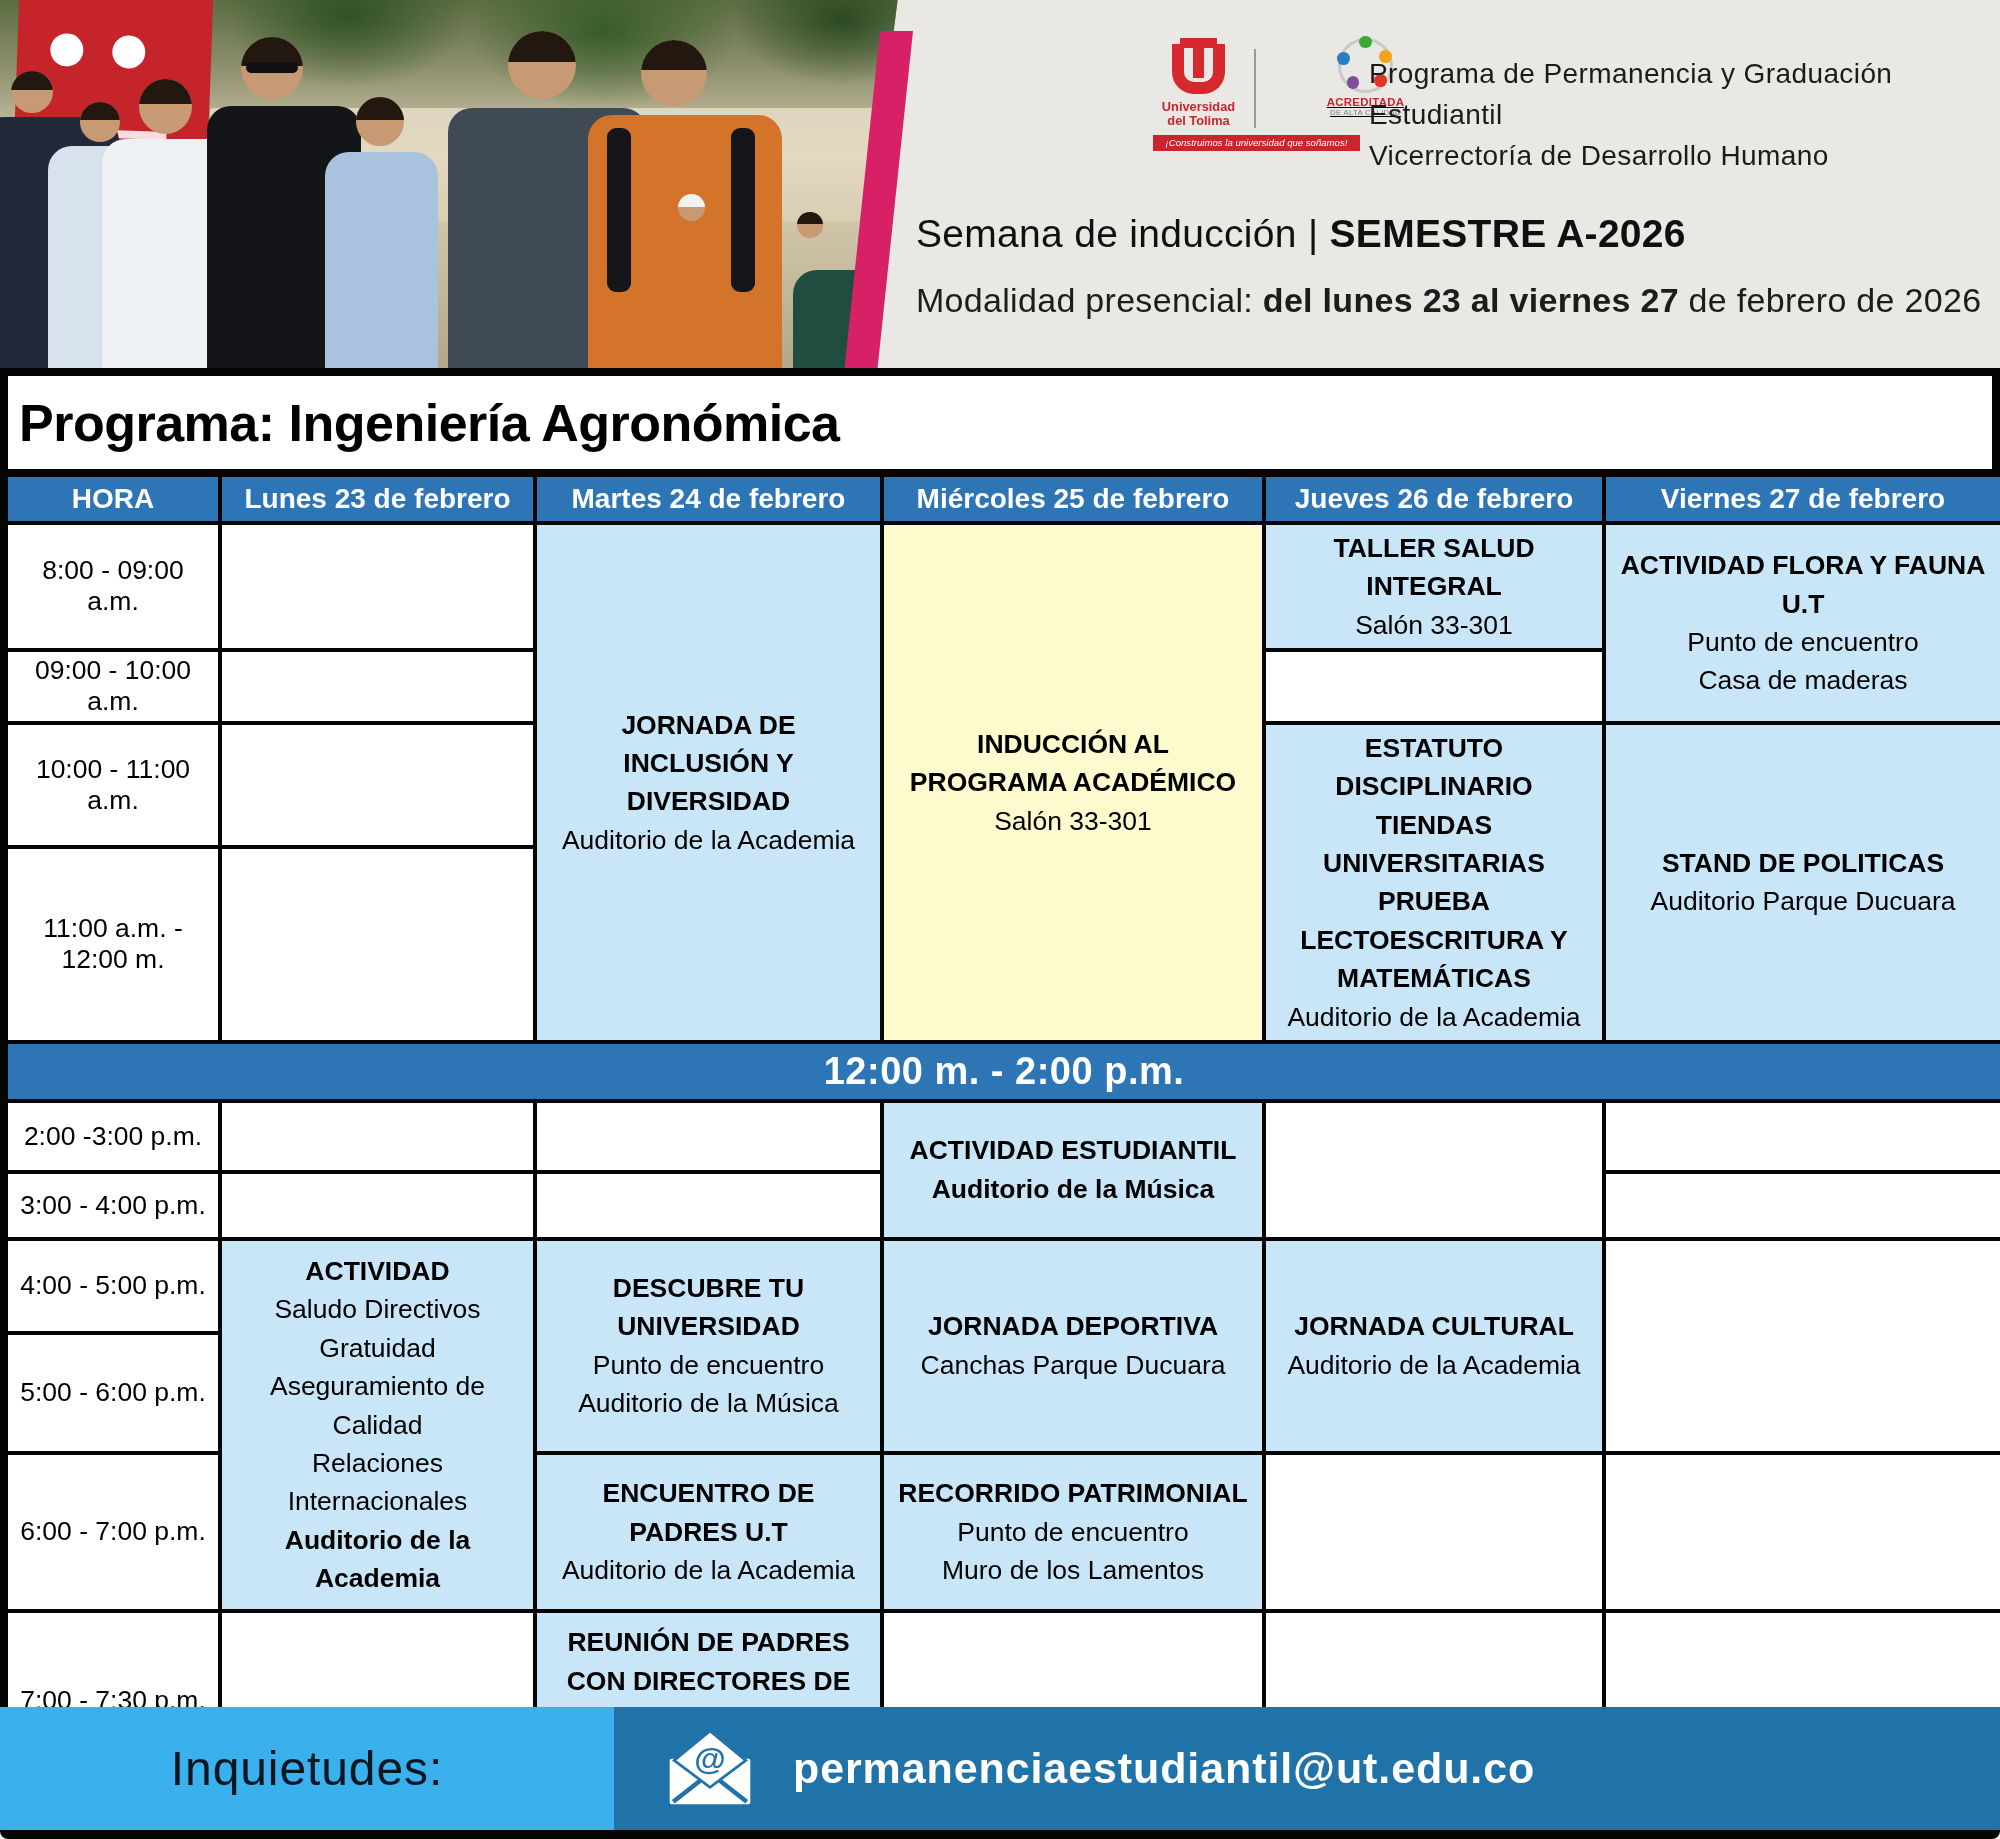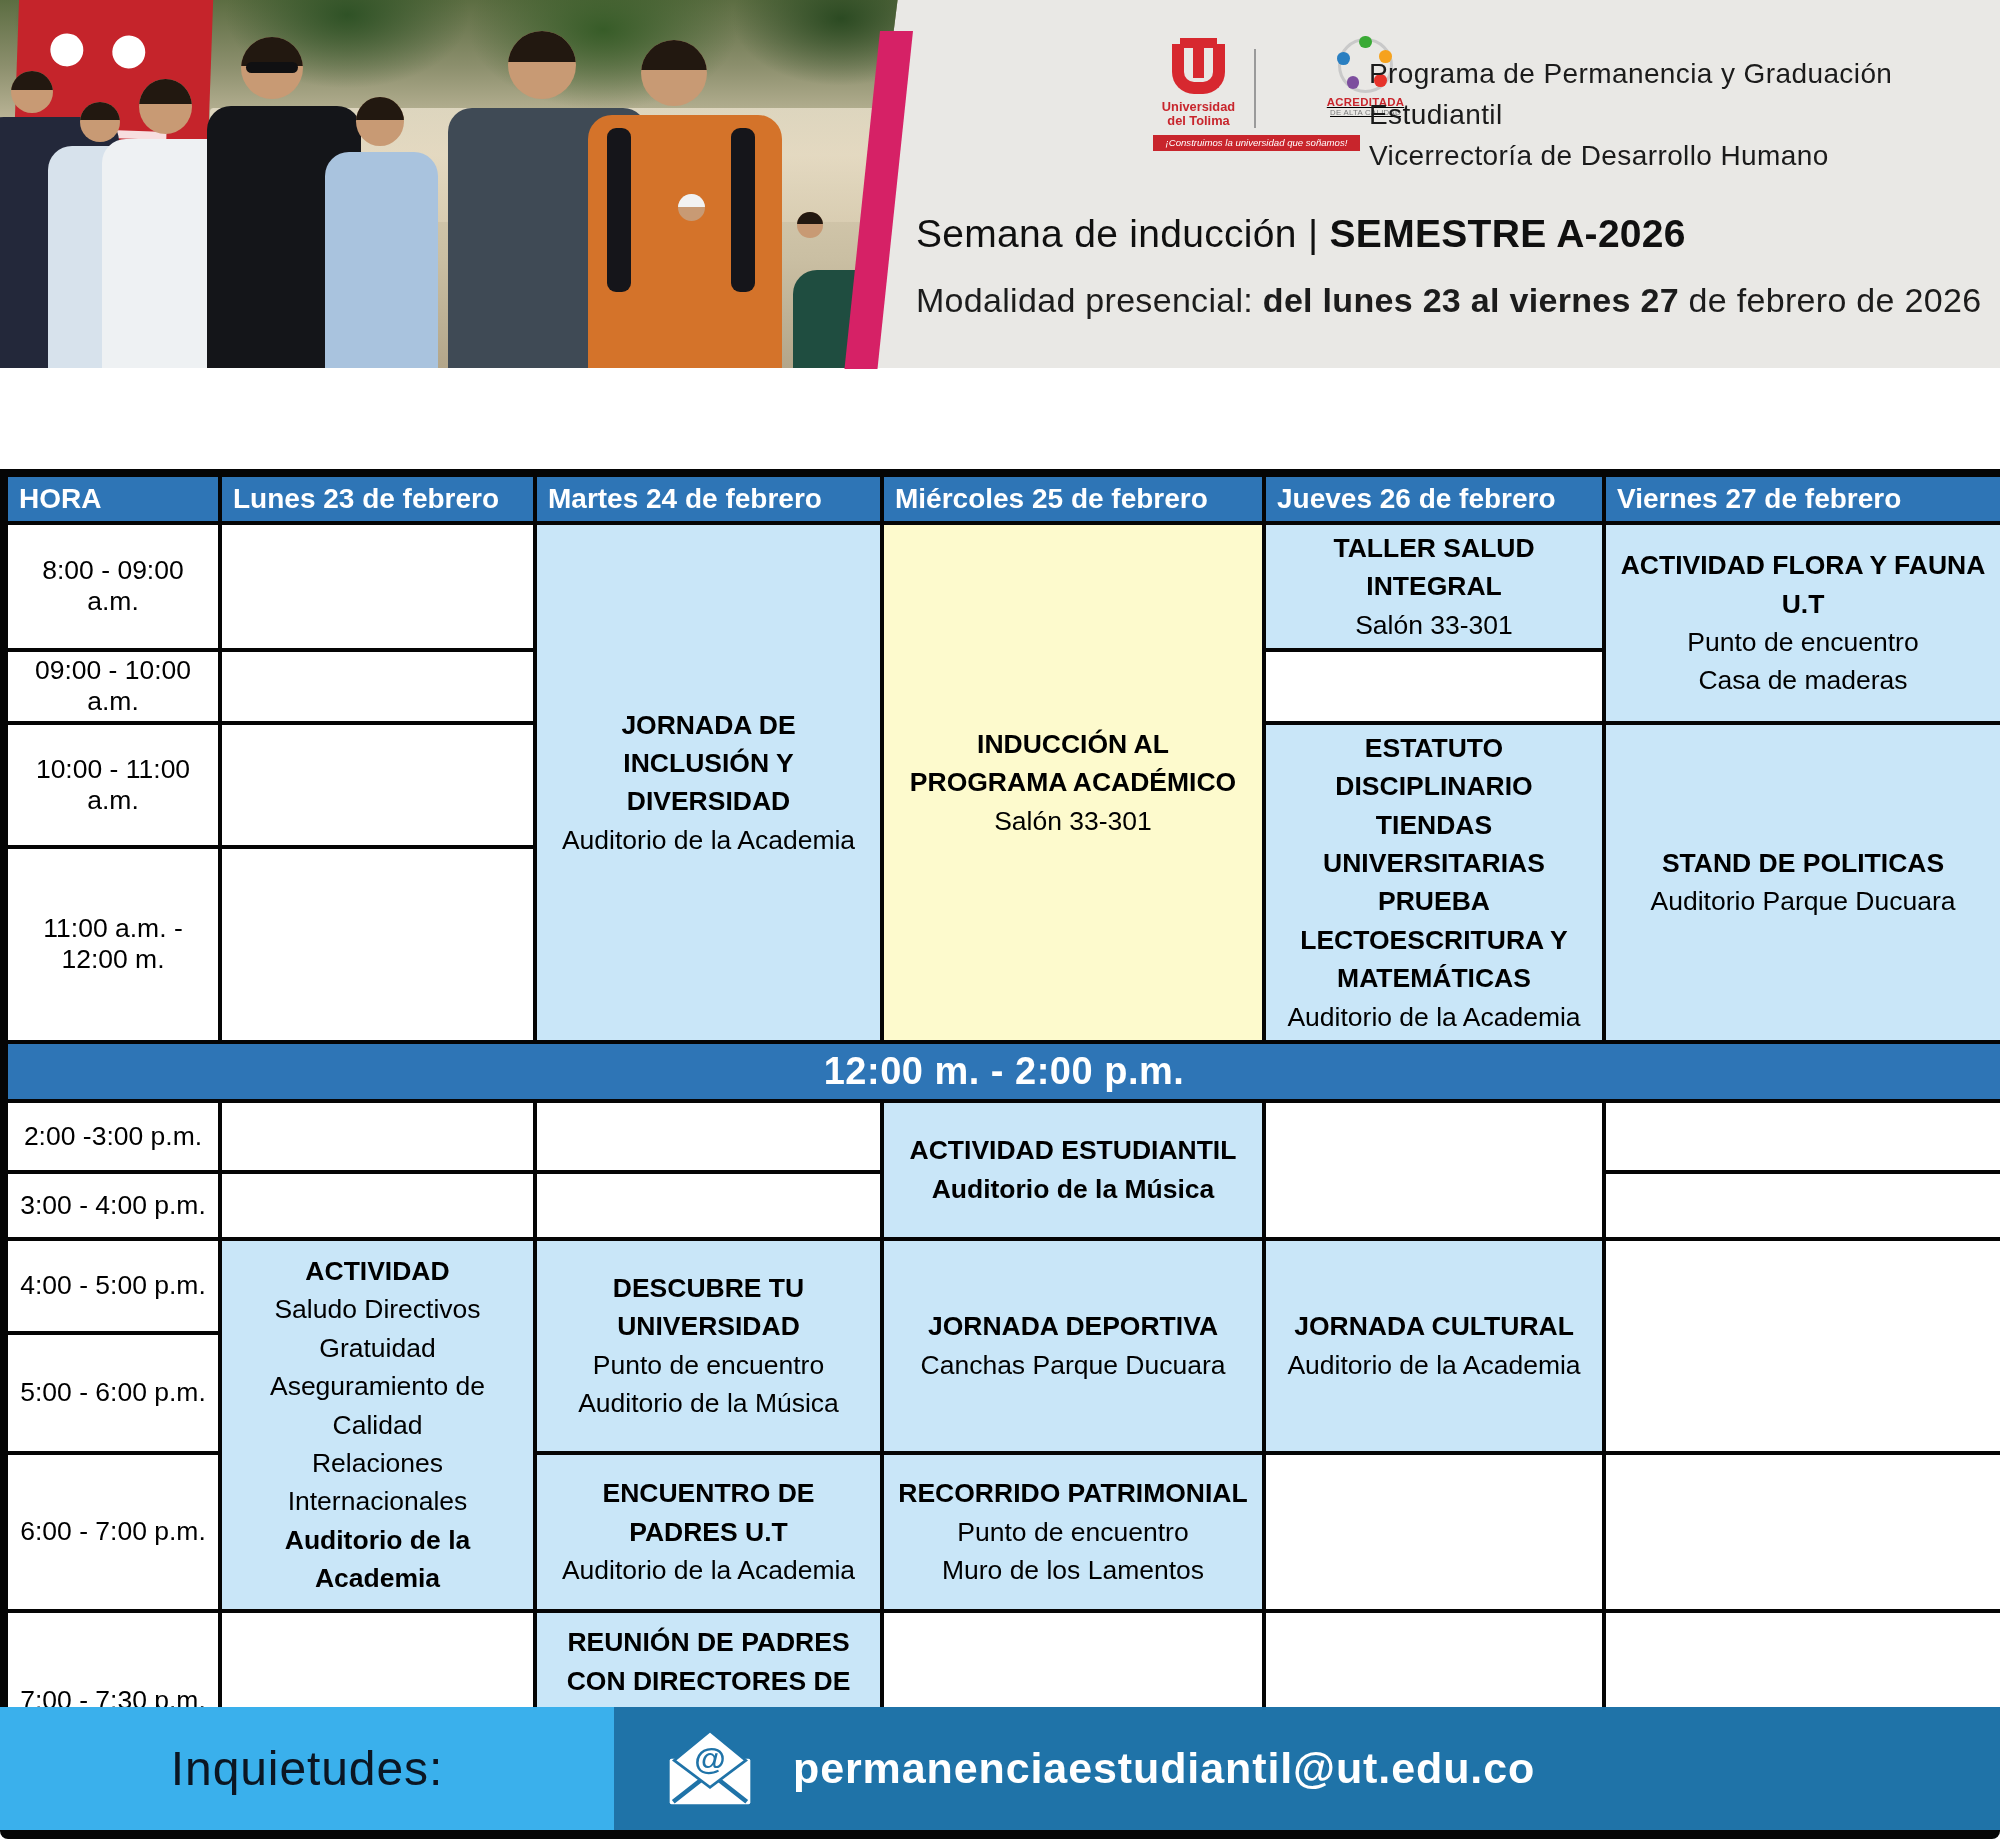--- a/index.html
+++ b/index.html
@@ -54,21 +54,21 @@
   
   .title-band{position:absolute;top:368px;left:0;width:2000px;height:101px;box-sizing:border-box;background:#fff;
               border-top:8.2px solid #050505;border-left:8.2px solid #050505;border-right:8.2px solid #050505;
               display:flex;align-items:center;padding-left:11px;}
   .title-band h1{margin:0;font-size:52px;font-weight:800;letter-spacing:-0.5px;}
 
   
   table.schedule{position:absolute;top:469px;left:0;width:2000px;border-collapse:collapse;table-layout:fixed;
                  border:8.2px solid #050505;}
   .schedule th,.schedule td{border:4.6px solid #050505;padding:3.7px 11px;box-sizing:border-box;}
-  .schedule th{background:#2E75B6;color:#fff;font-size:28px;font-weight:700;text-align:left;}
+  .schedule th{background:#2E75B6;color:#fff;font-size:28px;font-weight:700;text-align:center;}
   td.t{font-size:26.5px;text-align:center;vertical-align:middle;white-space:pre-line;background:#fff;}
   td.blank{background:#fff;}
   td.e{background:#C9E6F8;text-align:center;vertical-align:middle;}
   td.e.yellow{background:#FDFACD;}
   .ev-t{font-weight:700;font-size:26.5px;line-height:1.45;}
   .ev-l{font-size:26.5px;line-height:1.45;white-space:pre-line;}
   .ev-l.bold{font-weight:700;}
   .ev-d{font-size:26.5px;line-height:1.45;white-space:pre-line;}
   td.lunch{background:#2E75B6;color:#fff;font-weight:700;font-size:38px;text-align:center;letter-spacing:0.5px;}
 
@@ -179,20 +179,23 @@
 
     <div class="org-lines">
       <div>Programa de Permanencia y Graduación Estudiantil</div>
       <div>Vicerrectoría de Desarrollo Humano</div>
     </div>
 
     <div class="week-line"><span>Semana de inducción | </span><b>SEMESTRE A-2026</b></div>
     <div class="mod-line"><span>Modalidad presencial: </span><b>del lunes 23 al viernes 27</b><span> de febrero de 2026</span></div>
   </div>
 
+  <div class="title-band">
+    <h1>Programa: Ingeniería Agronómica</h1>
+  </div>
 
   <table class="schedule">
     <colgroup>
         <col style="width:216px">
         <col style="width:315px">
         <col style="width:347px">
         <col style="width:382px">
         <col style="width:340px">
         <col style="width:400px">
       </colgroup>

